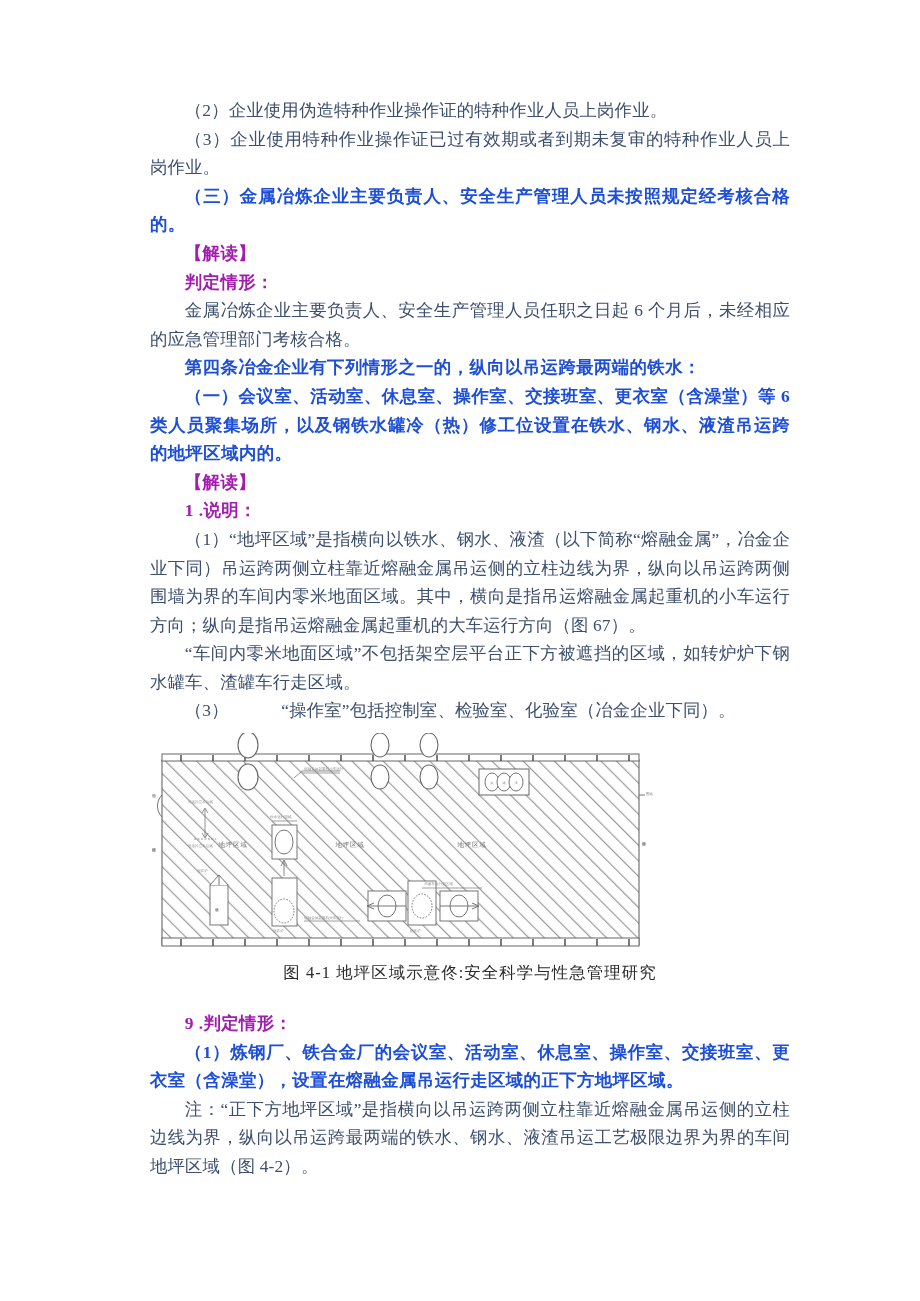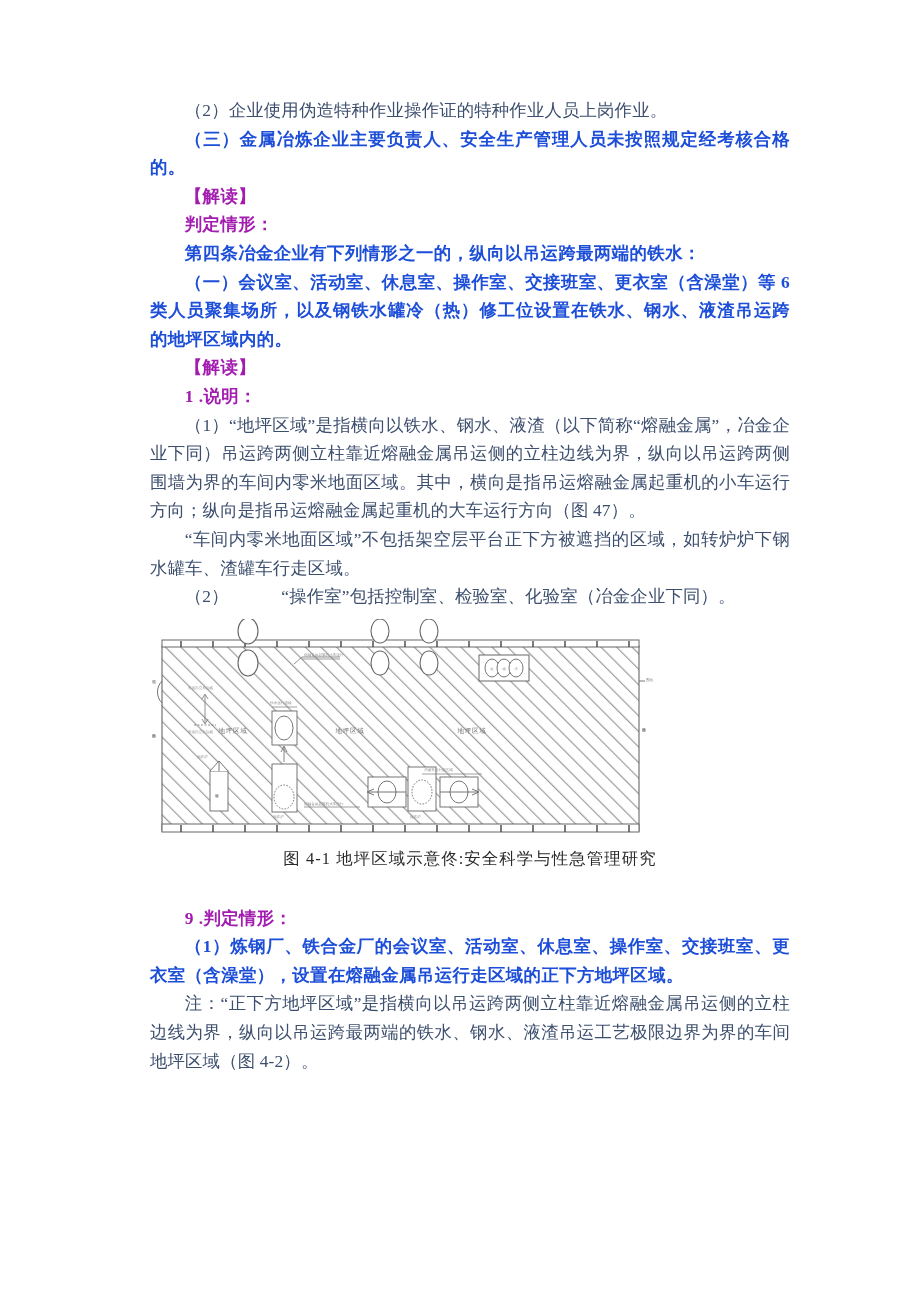--- a/index.html
+++ b/index.html
@@ -42,21 +42,21 @@
     letter-spacing: 0.4px;
   }
   p.red {
     color: #a21caf;
     font-weight: bold;
     letter-spacing: 0.4px;
   }
 
   
   .figure-wrap {
-    margin: 8px 0 17px 0;
+    margin: 8px 0 8px 0;
     padding: 0;
   }
   .figure-box {
     position: relative;
     width: 638px;
     height: 222px;
     margin: 4px 0 0 2px;
     background: #ffffff;
   }
   .dwg {
@@ -73,30 +73,32 @@
   }
   .spacer-m { height: 16px; }
 </style>
 </head>
 <body>
 
 <div class="page">
   <div class="content">
 
     <p class="para indent2">（2）企业使用伪造特种作业操作证的特种作业人员上岗作业。</p>
+    <p class="para indent2">（3）企业使用特种作业操作证已过有效期或者到期未复审的特种作业人员上岗作业。</p>
     <p class="para indent2 bold">（三）金属冶炼企业主要负责人、安全生产管理人员未按照规定经考核合格的。</p>
     <p class="para indent2 red">【解读】</p>
     <p class="para indent2 red">判定情形：</p>
+    <p class="para indent2">金属冶炼企业主要负责人、安全生产管理人员任职之日起 6 个月后，未经相应的应急管理部门考核合格。</p>
     <p class="para indent2 bold">第四条冶金企业有下列情形之一的，纵向以吊运跨最两端的铁水：</p>
     <p class="para indent2 bold">（一）会议室、活动室、休息室、操作室、交接班室、更衣室（含澡堂）等 6 类人员聚集场所，以及钢铁水罐冷（热）修工位设置在铁水、钢水、液渣吊运跨的地坪区域内的。</p>
     <p class="para indent2 red">【解读】</p>
     <p class="para indent2 red">1 .说明：</p>
-    <p class="para indent2">（1）“地坪区域”是指横向以铁水、钢水、液渣（以下简称“熔融金属”，冶金企业下同）吊运跨两侧立柱靠近熔融金属吊运侧的立柱边线为界，纵向以吊运跨两侧围墙为界的车间内零米地面区域。其中，横向是指吊运熔融金属起重机的小车运行方向；纵向是指吊运熔融金属起重机的大车运行方向（图 47）。</p>
+    <p class="para indent2">（1）“地坪区域”是指横向以铁水、钢水、液渣（以下简称“熔融金属”，冶金企业下同）吊运跨两侧立柱靠近熔融金属吊运侧的立柱边线为界，纵向以吊运跨两侧围墙为界的车间内零米地面区域。其中，横向是指吊运熔融金属起重机的小车运行方向；纵向是指吊运熔融金属起重机的大车运行方向（图 67）。</p>
     <p class="para indent2">“车间内零米地面区域”不包括架空层平台正下方被遮挡的区域，如转炉炉下钢水罐车、渣罐车行走区域。</p>
-    <p class="para indent2">（2）　　　“操作室”包括控制室、检验室、化验室（冶金企业下同）。</p>
+    <p class="para indent2">（3）　　　“操作室”包括控制室、检验室、化验室（冶金企业下同）。</p>
 
     <div class="figure-wrap">
       <div class="figure-box">
         <svg class="dwg" width="638" height="222" viewBox="0 0 638 222" xmlns="http://www.w3.org/2000/svg">
           <defs>
             <pattern id="hatch" width="11" height="11" patternUnits="userSpaceOnUse" patternTransform="rotate(-45)">
               <rect width="11" height="11" fill="#ffffff"></rect>
               <line x1="0" y1="0" x2="0" y2="11" stroke="#9b9b9b" stroke-width="2.4"></line>
             </pattern>
           </defs>

